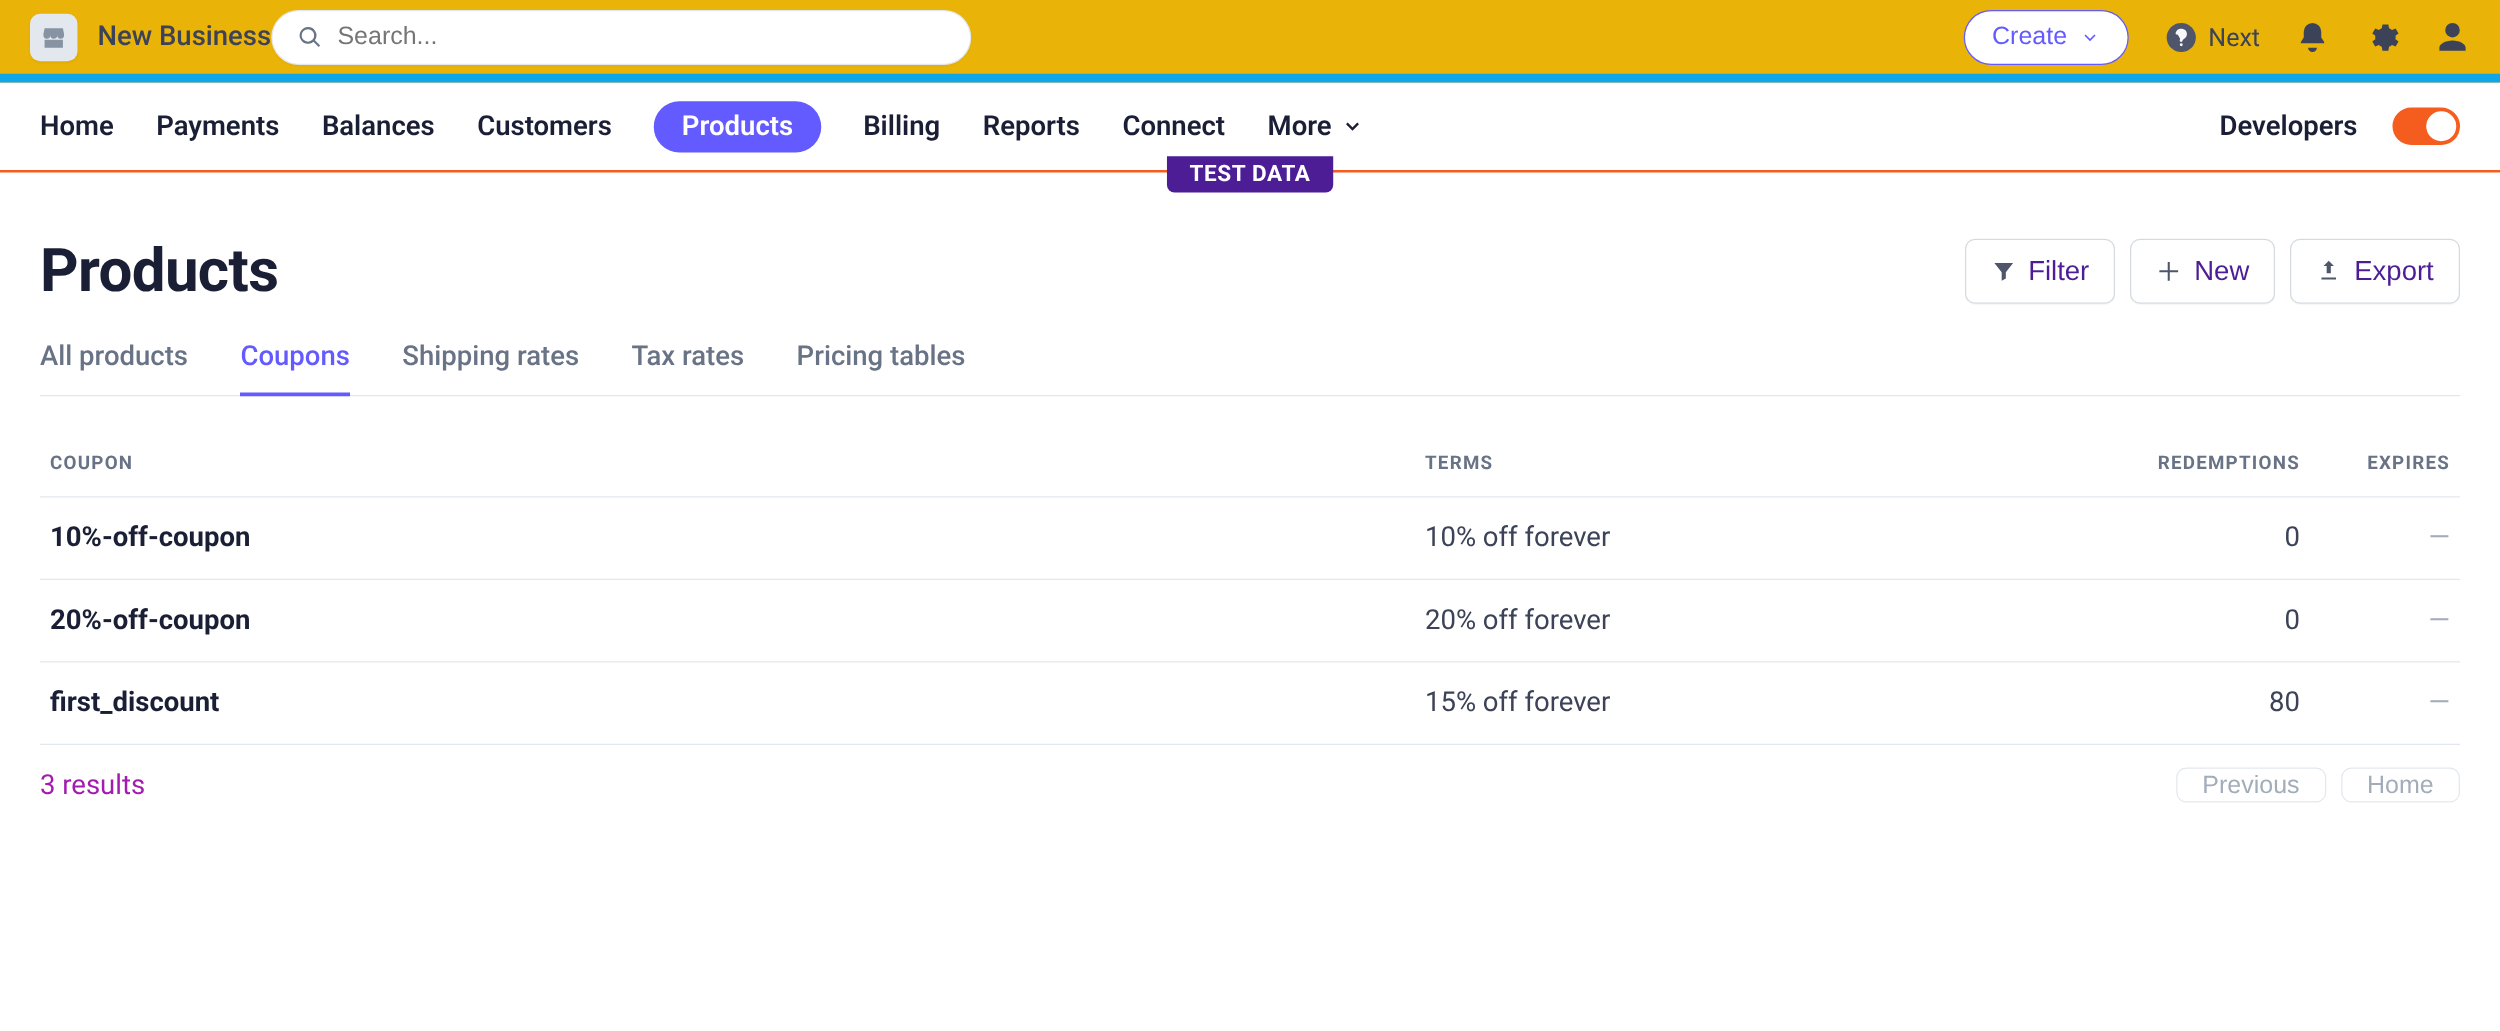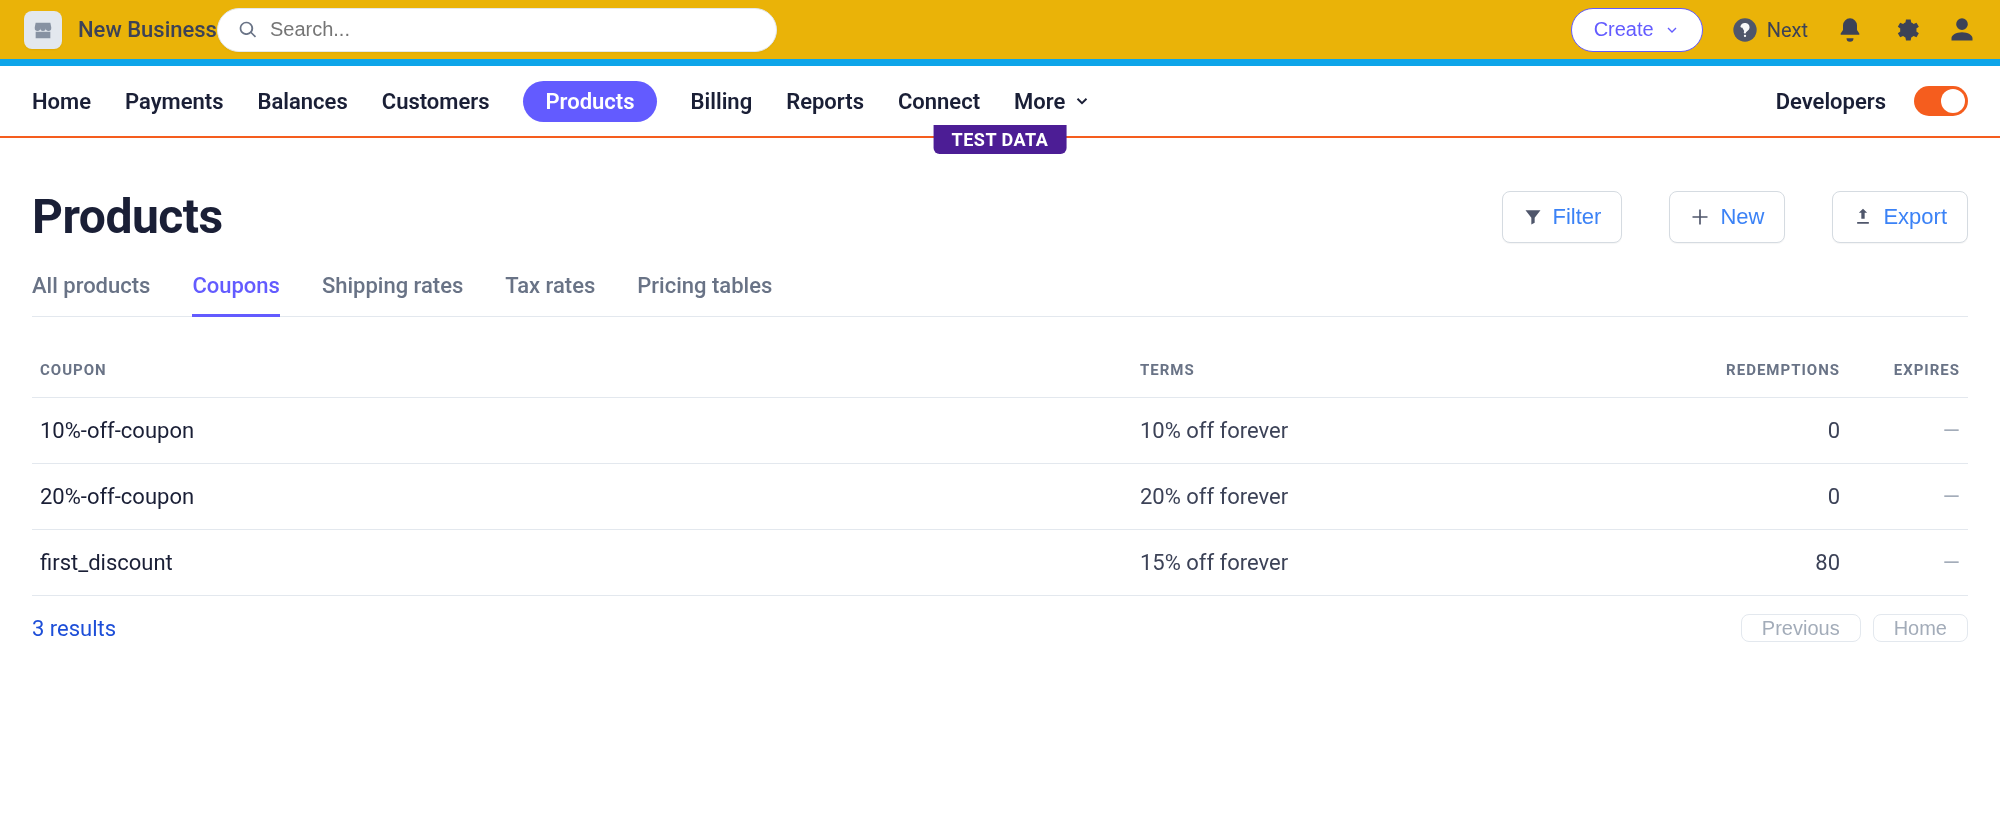--- a/index.html
+++ b/index.html
@@ -120,25 +120,24 @@
   .page-title { font-size: 48px; font-weight: 700; color: #1a1f36; letter-spacing: -0.5px; }
   .page-actions { margin-left: auto; display: flex; gap: 12px; }
   .btn {
     border: 1px solid #d5dbe1;
     background: #fff;
     border-radius: 8px;
     height: 52px;
     padding: 0 20px;
     font-size: 22px;
     font-weight: 500;
-    color: #3b82f6;
+    color: #4c1d95;
     display: flex; align-items: center; gap: 10px;
     cursor: pointer;
     box-shadow: 0 1px 1px rgba(0,0,0,0.04);
-    margin-left: 35px;
   }
   .btn svg { width: 20px; height: 20px; fill: #4f566b; }
 
   
   .subtabs {
     display: flex;
     gap: 42px;
     margin-top: 28px;
     border-bottom: 1px solid #e3e8ee;
   }
@@ -173,31 +172,31 @@
   .th.right { text-align: right; }
   .trow {
     display: grid;
     grid-template-columns: 1fr 500px 200px 120px;
     padding: 20px 8px;
     border-bottom: 1px solid #e3e8ee;
     font-size: 22px;
     color: #3c4257;
     cursor: pointer;
   }
-  .trow .name { font-weight: 400; color: #1a1f36; }
+  .trow .name { font-weight: 700; color: #1a1f36; }
   .trow .right { text-align: right; }
   .dash { color: #a3acb9; }
 
   
   .table-footer {
     display: flex;
     align-items: center;
     padding: 18px 0;
   }
-  .results { font-size: 22px; color: #1d4ed8; }
+  .results { font-size: 22px; color: #a21caf; }
   .pagination { margin-left: auto; display: flex; gap: 12px; }
   .page-btn {
     border: 1px solid #e3e8ee;
     background: #fff;
     border-radius: 8px;
     height: 28px;
     padding: 0 20px;
     font-size: 20px;
     color: #a3acb9;
     cursor: pointer;

